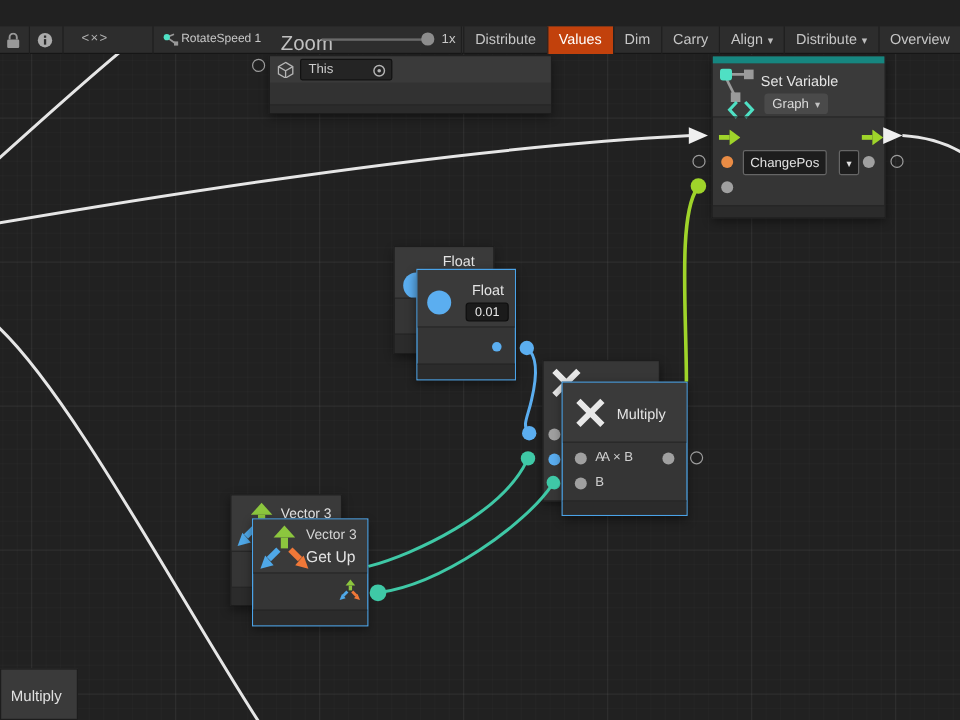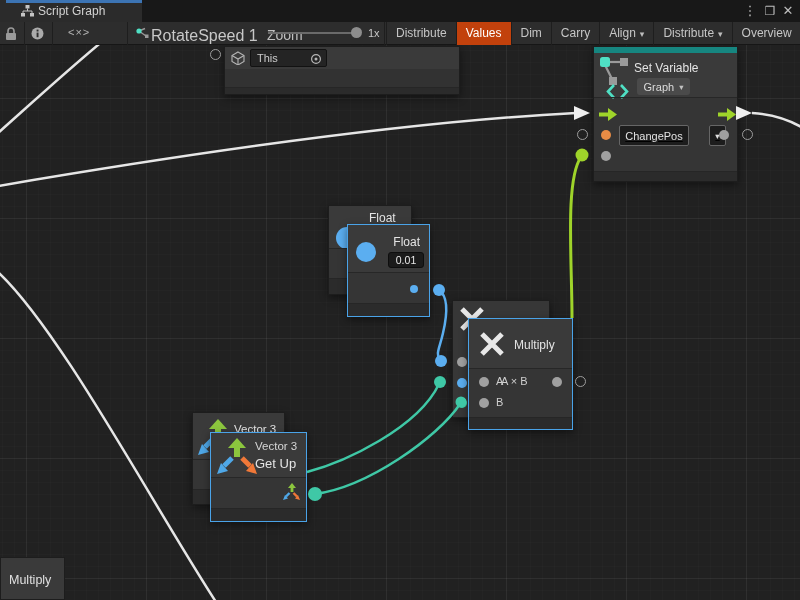--- a/index.html
+++ b/index.html
@@ -12,22 +12,22 @@
   #tab .blue-strip{position:absolute;left:6px;top:0;width:136px;height:2.5px;background:#3C74B4;}
   #tab .tab-icon{position:absolute;left:21px;top:5px;}
   #tab .tab-label{position:absolute;left:38px;top:4px;font-size:12px;color:#d2d2d2;white-space:nowrap;}
   .winctl{position:absolute;top:1px;height:20px;color:#bdbdbd;font-size:13px;line-height:20px;text-align:center;width:16px;}
   #win-menu{right:42px;} #win-max{right:22px;font-size:12px;} #win-close{right:4px;}
 
   #toolbar{position:absolute;left:0;top:22px;width:800px;height:23px;background:#2d2d2d;border-bottom:1px solid #161616;z-index:50;}
   .tb-sep{position:absolute;top:22px;width:1px;height:23px;background:#1e1e1e;z-index:51;}
   .tb-icon{position:absolute;z-index:52;}
   #code-view{position:absolute;left:68px;top:26px;font-size:11px;color:#b5b5b5;letter-spacing:1px;z-index:52;}
-  #graph-ref{position:absolute;left:151px;top:27px;font-size:16px;color:#c8c8c8;z-index:52;white-space:nowrap;}
-  #zoom-label{position:absolute;left:234px;top:27px;font-size:14px;color:#c0c0c0;z-index:52;margin-left:33px;}
+  #graph-ref{position:absolute;left:151px;top:27px;font-size:10px;color:#c8c8c8;z-index:52;white-space:nowrap;}
+  #zoom-label{position:absolute;left:234px;top:27px;font-size:17px;color:#c0c0c0;z-index:52;}
   #zoom-track{position:absolute;left:268px;top:32px;width:93px;height:2px;background:#6a6a6a;z-index:52;}
   #zoom-knob{position:absolute;left:351px;top:27px;width:11px;height:11px;border-radius:50%;background:#8d8d8d;z-index:53;}
   #zoom-value{position:absolute;left:368px;top:27px;font-size:11px;color:#c8c8c8;z-index:52;}
   #tb-buttons{position:absolute;left:386px;top:22px;height:23px;display:flex;z-index:52;}
   .tb-btn{height:23px;line-height:23px;padding:0 9px;font-size:12px;color:#c6c6c6;border-left:1px solid #1e1e1e;white-space:nowrap;}
   .tb-btn.active{background:#c2410c;color:#fff;}
   .tb-btn .dd{font-size:9px;color:#bdbdbd;margin-left:4px;}
 
   
   #graph-bg{position:absolute;left:0;top:45px;width:800px;height:555px;background-color:#212121;
@@ -47,21 +47,21 @@
   .divider{position:absolute;left:0;right:0;height:1px;background:#272727;}
   .dot{position:absolute;width:10px;height:10px;border-radius:50%;}
   .dot.sm{width:8px;height:8px;}
   .gray{background:#a0a0a0;} .blue{background:#5BAEF0;} .teal{background:#3FC8A6;} .orange{background:#E98C45;}
   .hollow{position:absolute;width:11px;height:11px;border-radius:50%;border:1.5px solid #9c9c9c;z-index:4;}
   .plabel{position:absolute;font-size:11px;color:#cfcfcf;}
   .ntitle{position:absolute;font-size:12px;color:#e4e4e4;white-space:nowrap;}
   .vfield{position:absolute;background:#1b1b1b;border:1px solid #0e0e0e;border-radius:3px;color:#e8e8e8;font-size:10.5px;text-align:center;}
   .pill{position:absolute;background:#4a4a4a;border-radius:3px;color:#dcdcdc;font-size:11px;display:flex;align-items:center;justify-content:center;gap:5px;}
   .pill .dd{font-size:8.5px;color:#c2c2c2;}
-  .selbox{position:absolute;display:flex;gap:20px;text-decoration:underline;}
+  .selbox{position:absolute;display:flex;gap:10px;}
   .selbox .cell{background:#1d1d1d;border:1px solid #666;border-radius:2px;color:#e2e2e2;font-size:11px;display:flex;align-items:center;justify-content:center;}
 
   #wires{position:absolute;left:0;top:45px;width:800px;height:555px;z-index:4;pointer-events:none;}
 
   #corner-node{position:absolute;left:0;top:557px;width:65px;height:43px;background:#3a3a3a;border:1px solid #1d1d1d;z-index:3;}
   #corner-node .ntitle{left:8px;top:15px;font-size:12.5px;color:#e0e0e0;}
 </style>
 </head>
 <body>
 
@@ -237,35 +237,20 @@
     <div class="dot gray" style="left:7px;top:104px;"></div>
     <div class="node-strip" style="height:10px;"></div>
   </div>
   <div class="hollow" style="left:576.5px;top:128.5px;"></div>
   <div class="hollow" style="left:741.5px;top:128.5px;"></div>
 
   <div id="corner-node">
     <span class="ntitle">Multiply</span>
   </div>
 
-  <div id="tabbar">
-    <div id="tab">
-      <div class="blue-strip"></div>
-      <svg class="tab-icon" width="13" height="12" viewBox="0 0 13 12">
-        <rect x="4.5" y="0" width="4" height="3.5" fill="#c4c4c4"></rect>
-        <rect x="0" y="8" width="4" height="3.5" fill="#c4c4c4"></rect>
-        <rect x="9" y="8" width="4" height="3.5" fill="#c4c4c4"></rect>
-        <path d="M6.5,3.5 V6 M2,8 V6 H11 V8" fill="none" stroke="#c4c4c4" stroke-width="1"></path>
-      </svg>
-      <span class="tab-label">Script Graph</span>
-    </div>
-    <span class="winctl" id="win-menu">⋮</span>
-    <span class="winctl" id="win-max">❐</span>
-    <span class="winctl" id="win-close">✕</span>
-  </div>
 
   <div id="toolbar"></div>
   <svg class="tb-icon" style="left:5px;top:27px;z-index:52;" width="12" height="14" viewBox="0 0 12 14">
     <path d="M3,6 V4 a3,3 0 0 1 6,0 V6" fill="none" stroke="#9a9a9a" stroke-width="1.6"></path>
     <rect x="1" y="6" width="10" height="7" rx="1" fill="#9a9a9a"></rect>
   </svg>
   <div class="tb-sep" style="left:24px;"></div>
   <svg class="tb-icon" style="left:31px;top:27px;z-index:52;" width="13" height="13" viewBox="0 0 13 13">
     <circle cx="6.5" cy="6.5" r="6" fill="#ababab"></circle>
     <rect x="5.6" y="2.6" width="1.9" height="1.9" fill="#2d2d2d"></rect>

